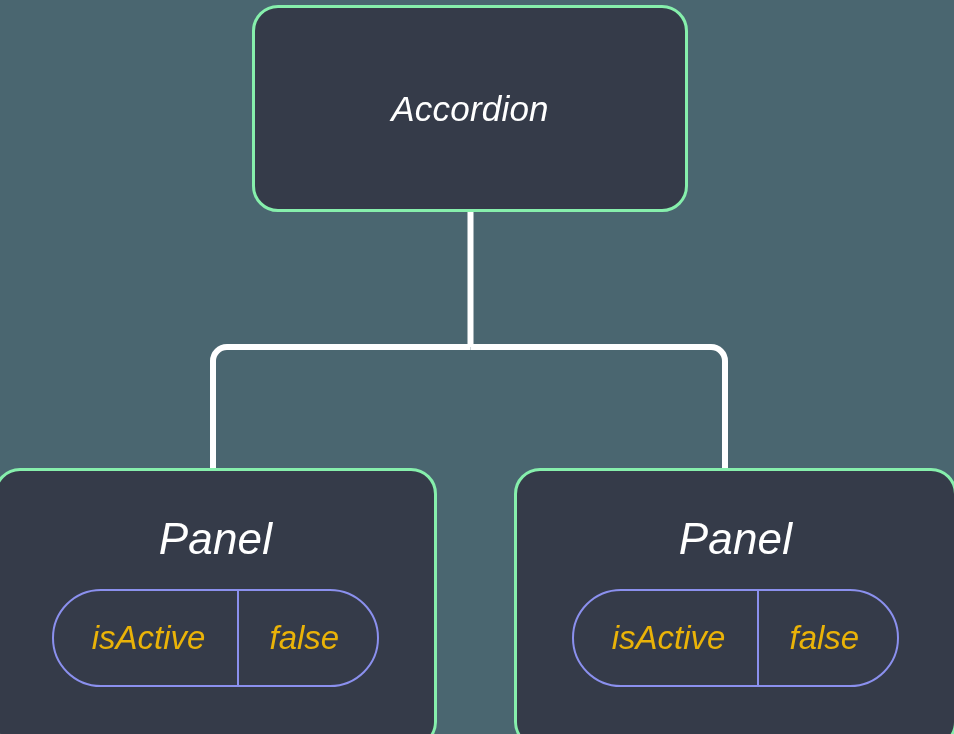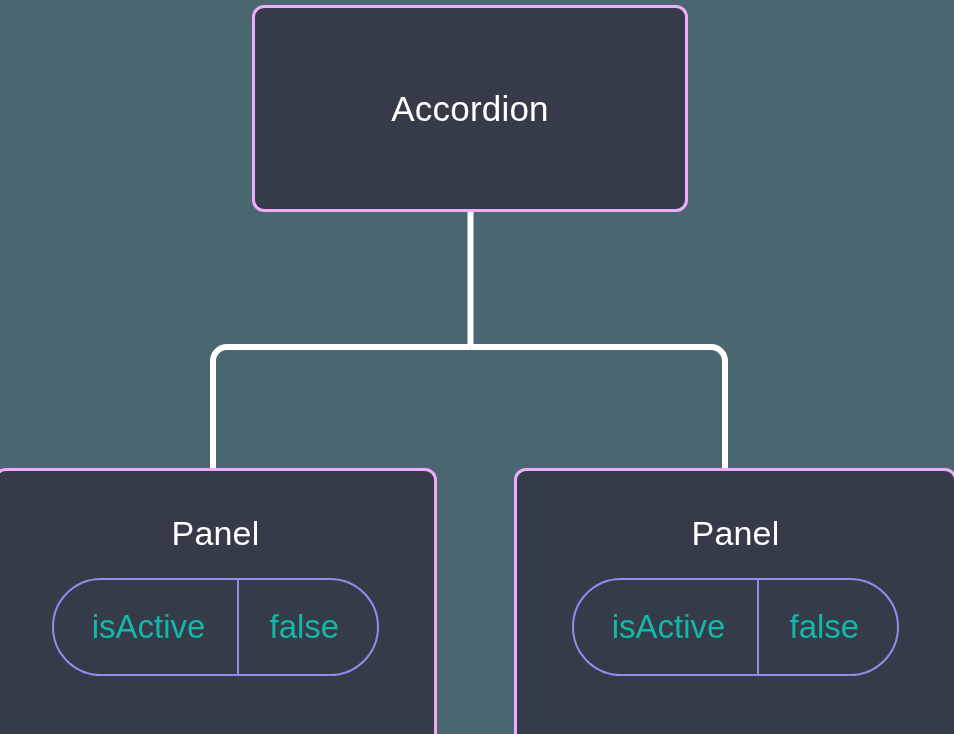--- a/index.html
+++ b/index.html
@@ -22,25 +22,26 @@
     left: 0; top: 0;
     width: 954px; height: 734px;
     pointer-events: none;
   }
 
   
   .node {
     position: absolute;
     box-sizing: border-box;
     background: #353b49;
-    border: 3px solid #f0abfc;
-    border-radius: 12px;
+    border: 3px solid #86efac;
+    border-radius: 26px;
     display: flex;
     flex-direction: column;
     align-items: center;
+    font-style: italic;
   }
 
   
   .node-root {
     left: 252px;
     top: 5px;
     width: 436px;
     height: 207px;
     justify-content: center;
   }
@@ -54,42 +55,42 @@
     top: 468px;
     width: 443px;
     height: 280px;
     padding-top: 43px;
   }
   .node-panel-left  { left: -6px; }
   .node-panel-right { left: 514px; }
 
   .node-title {
     color: #ffffff;
-    font-size: 34px;
+    font-size: 44px;
     font-weight: 400;
     letter-spacing: 0.2px;
     white-space: nowrap;
   }
 
   
   .capsule {
     margin-top: 25px;
     height: 98px;
     box-sizing: border-box;
     border: 2px solid #8b90ee;
     border-radius: 49px;
     display: flex;
     align-items: stretch;
     background: transparent;
   }
   .capsule-cell {
     display: flex;
     align-items: center;
     justify-content: center;
-    color: #14b8a6;
+    color: #eab308;
     font-size: 33px;
     font-weight: 400;
     white-space: nowrap;
     box-sizing: border-box;
   }
   .capsule-key   { padding: 0 32px 0 38px; }
   .capsule-value {
     padding: 0 38px 0 30px;
     border-left: 2px solid #8b90ee;
     text-align: right;

